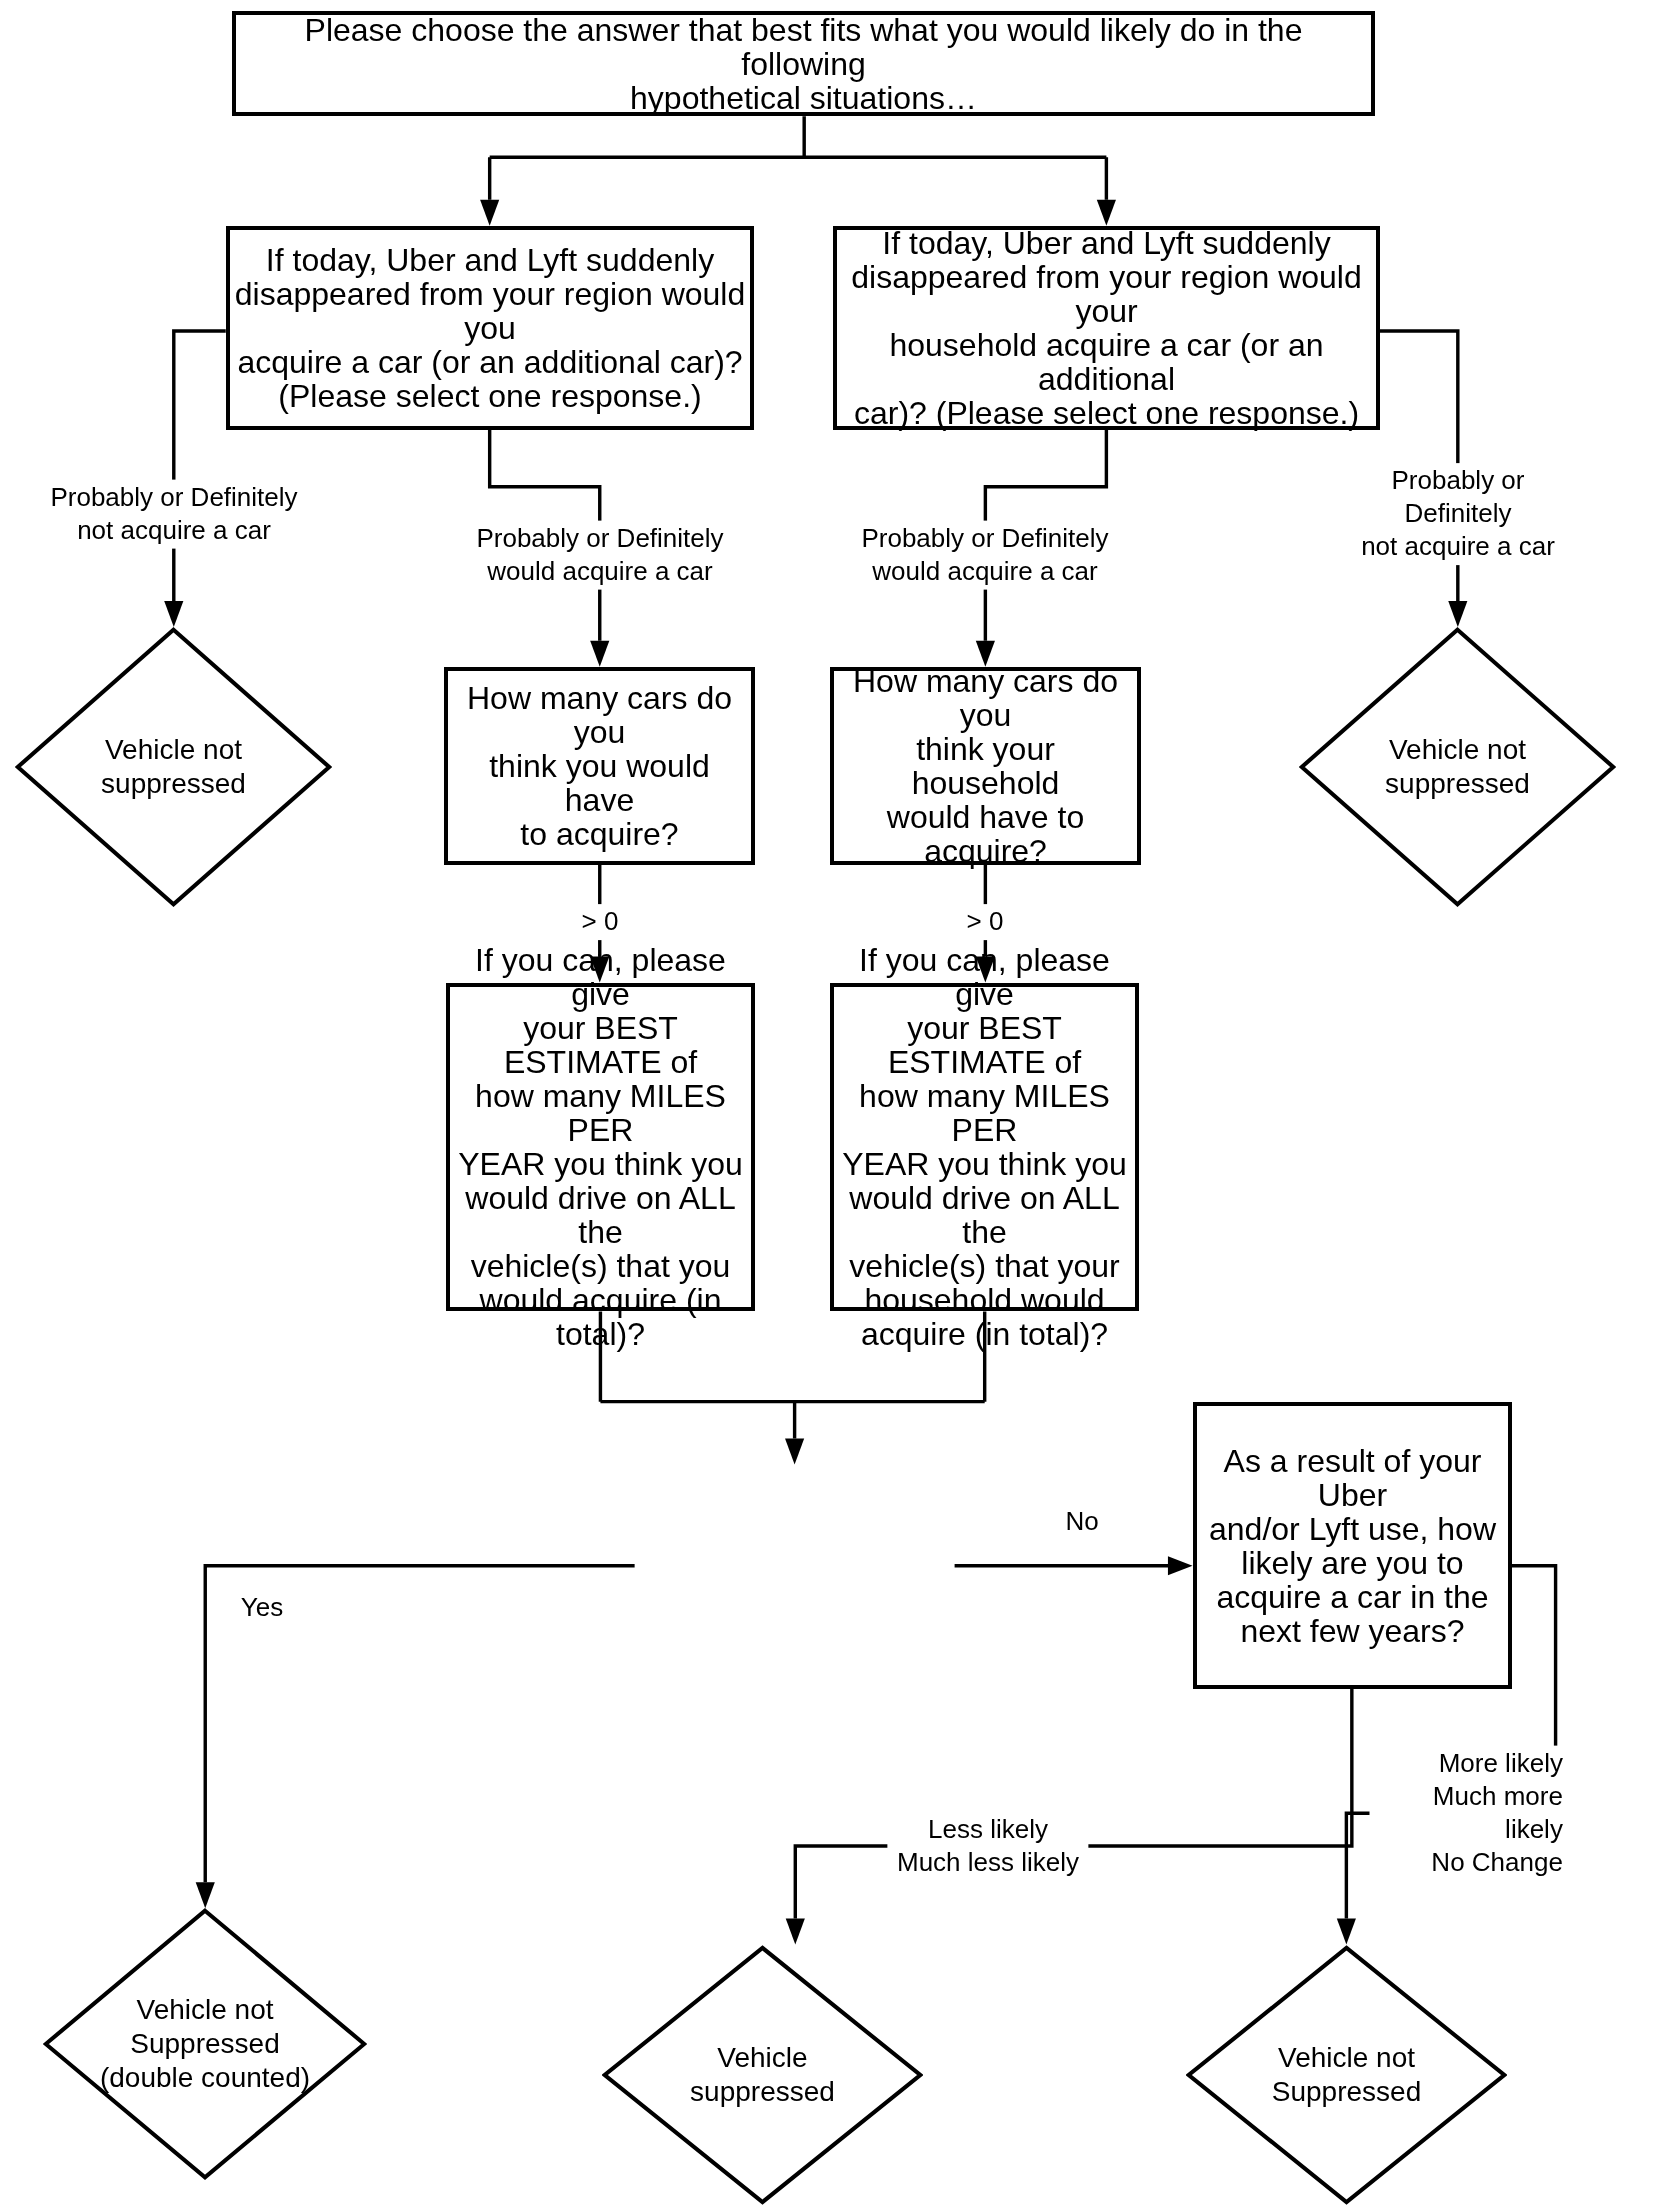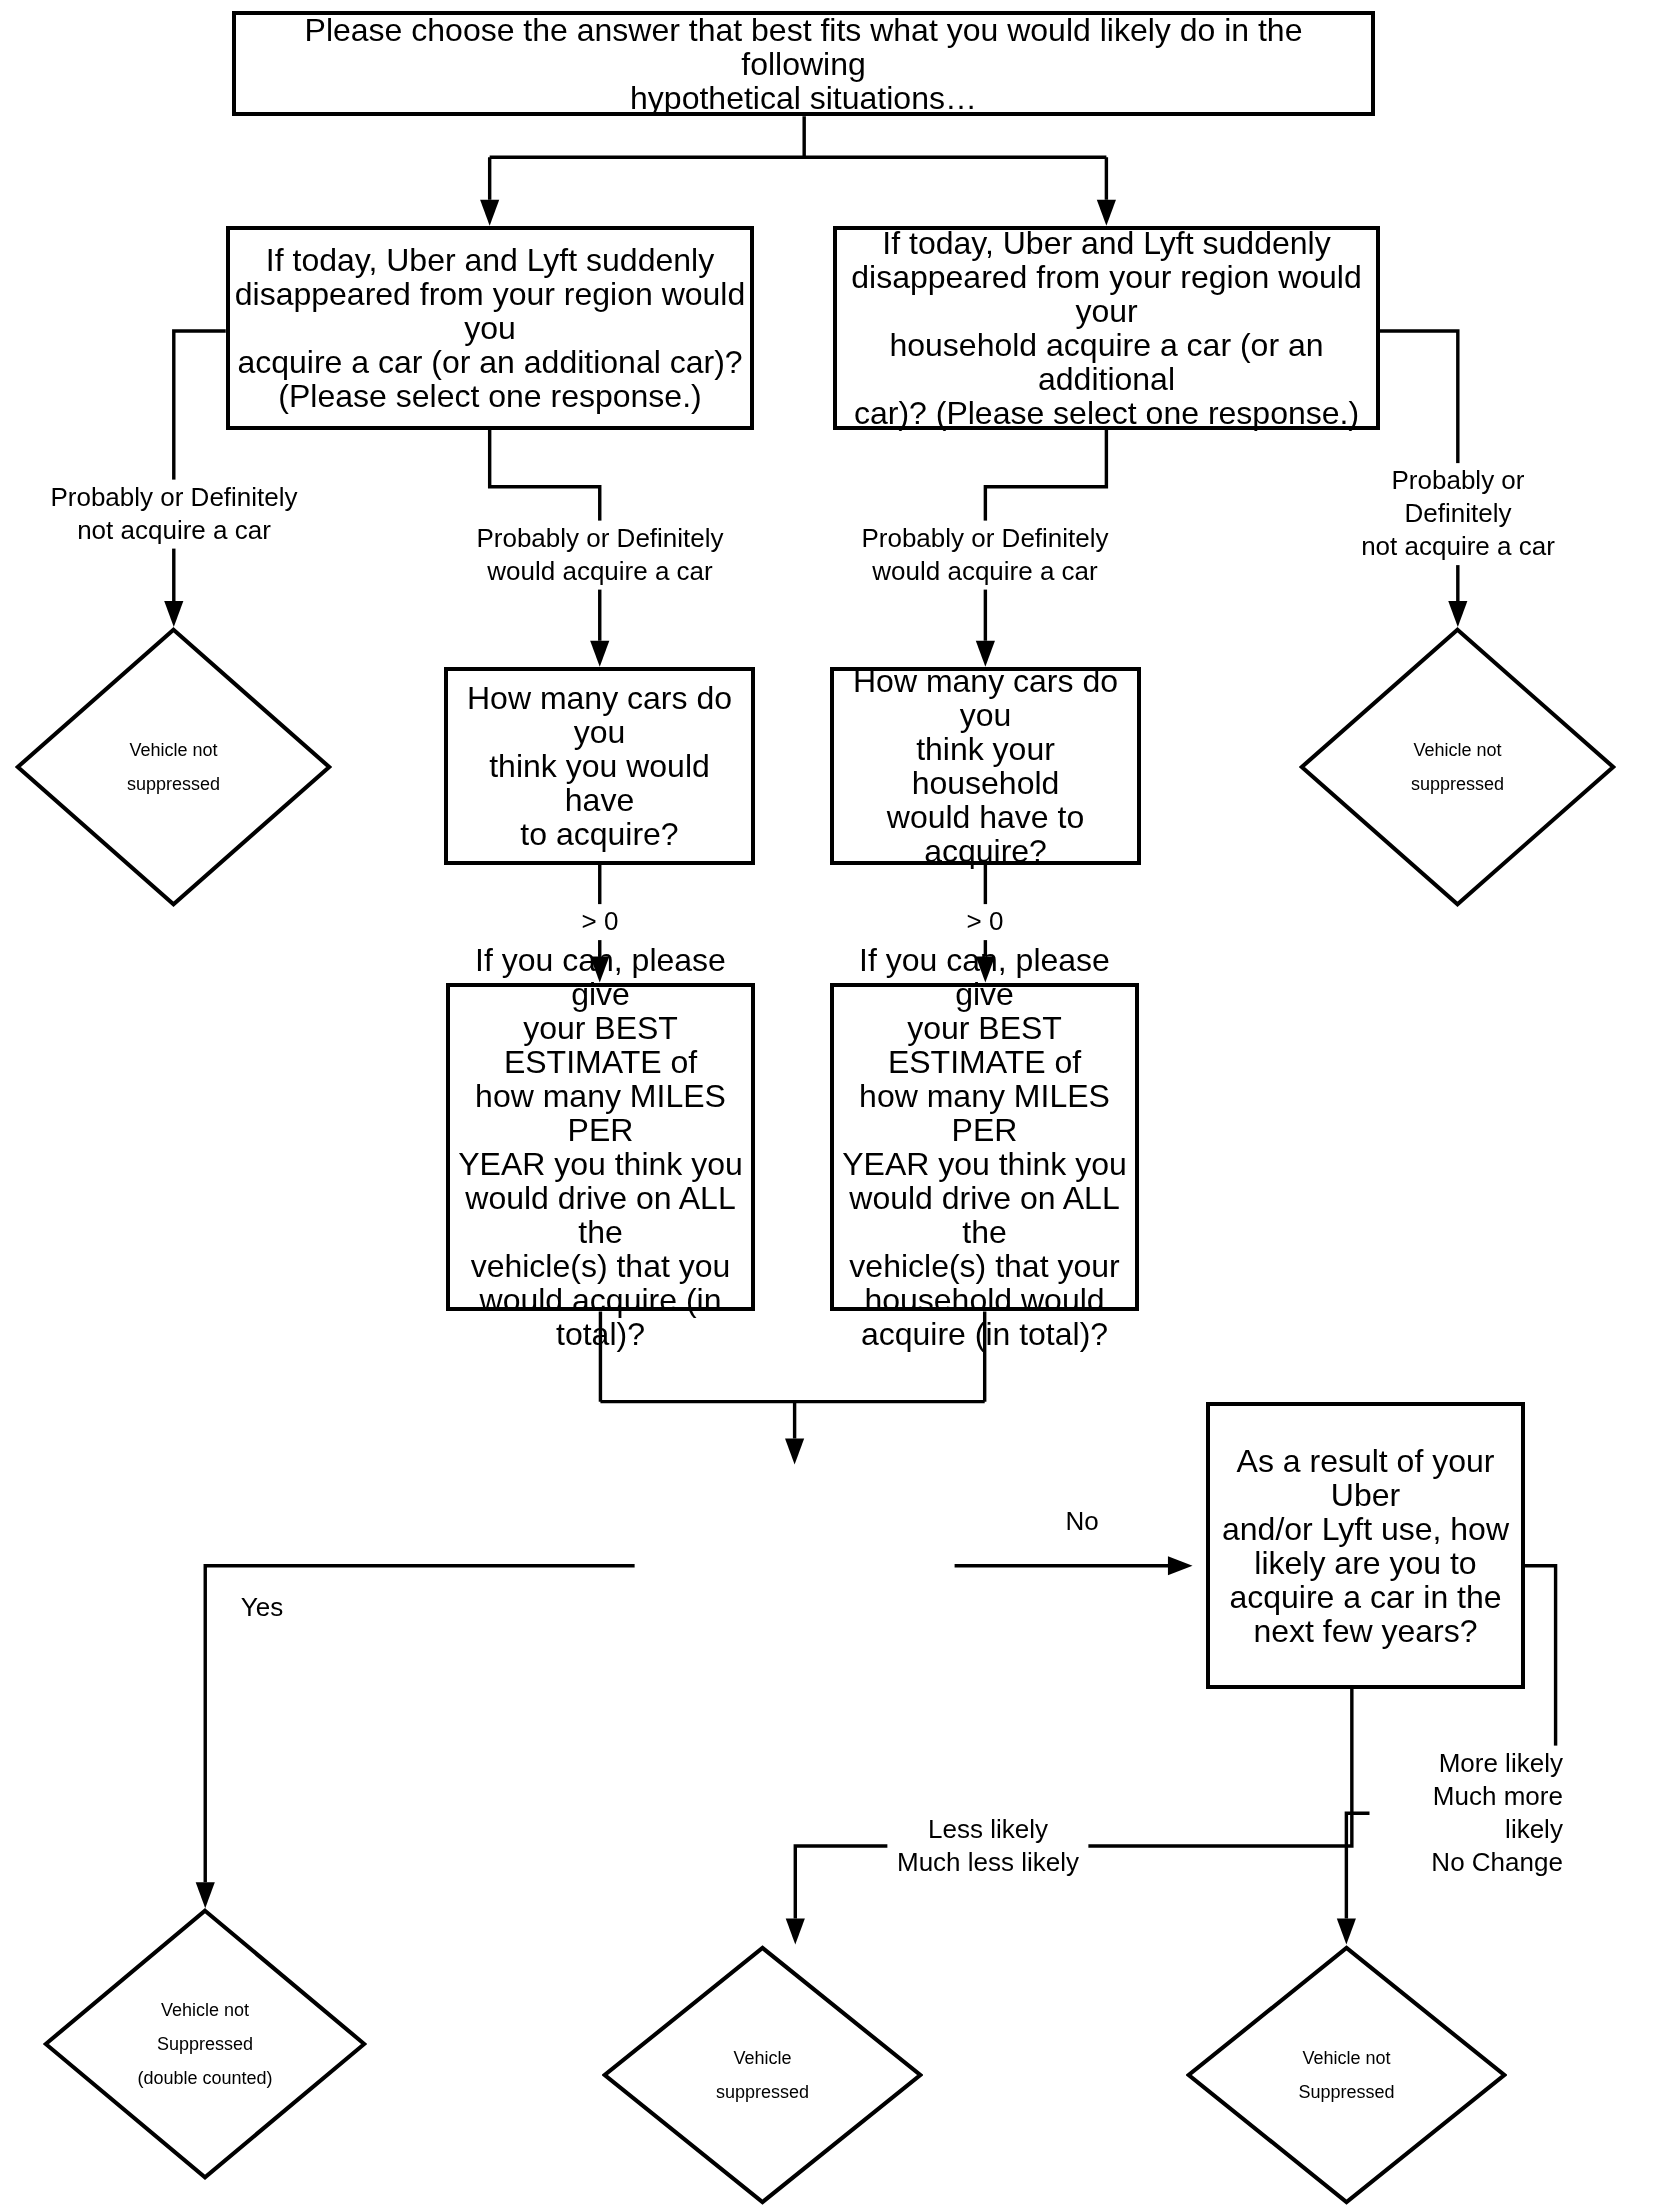--- a/index.html
+++ b/index.html
@@ -9,21 +9,21 @@
   .wires path{stroke:#000;stroke-width:5;fill:none;}
   .wires path.ah{fill:#000;stroke:none;}
   .box{position:absolute;border:4.1px solid #000;background:#fff;box-sizing:border-box;
        display:flex;align-items:center;justify-content:center;text-align:center;
        font-size:32px;line-height:34px;}
   .box .t{white-space:pre-line;padding:0 4.1px;}
   .diamond{position:absolute;}
   .diamond svg{position:absolute;left:0;top:0;}
   .diamond .t{position:absolute;left:0;top:0;right:0;bottom:0;display:flex;
        align-items:center;justify-content:center;text-align:center;
-       font-size:18px;line-height:34px;white-space:pre-line;}
+       font-size:28px;line-height:34px;white-space:pre-line;}
   .elabel{position:absolute;transform:translate(-50%,-50%);background:#fff;
        text-align:center;font-size:26px;line-height:33px;white-space:pre-line;
        padding:1.4px 9.6px;}
 </style>
 </head>
 <body>
 
 <div id="canvas">
 
   <svg class="wires" viewBox="0 0 2448 3225">
@@ -111,21 +111,21 @@
     <span class="t">If you can, please give
 your BEST ESTIMATE of
 how many MILES PER
 YEAR you think you
 would drive on ALL the
 vehicle(s) that your
 household would
 acquire (in total)?</span>
   </div>
 
-  <div class="box" style="left:1193px;top:1402px;width:319px;height:287px;margin-left:13px;">
+  <div class="box" style="left:1193px;top:1402px;width:319px;height:287px;">
     <span class="t">As a result of your
 Uber
 and/or Lyft use, how
 likely are you to
 acquire a car in the
 next few years?</span>
   </div>
 
   <div class="diamond" style="left:15px;top:627px;width:317px;height:280px;">
     <svg width="317" height="280" viewBox="0 0 464 410">

